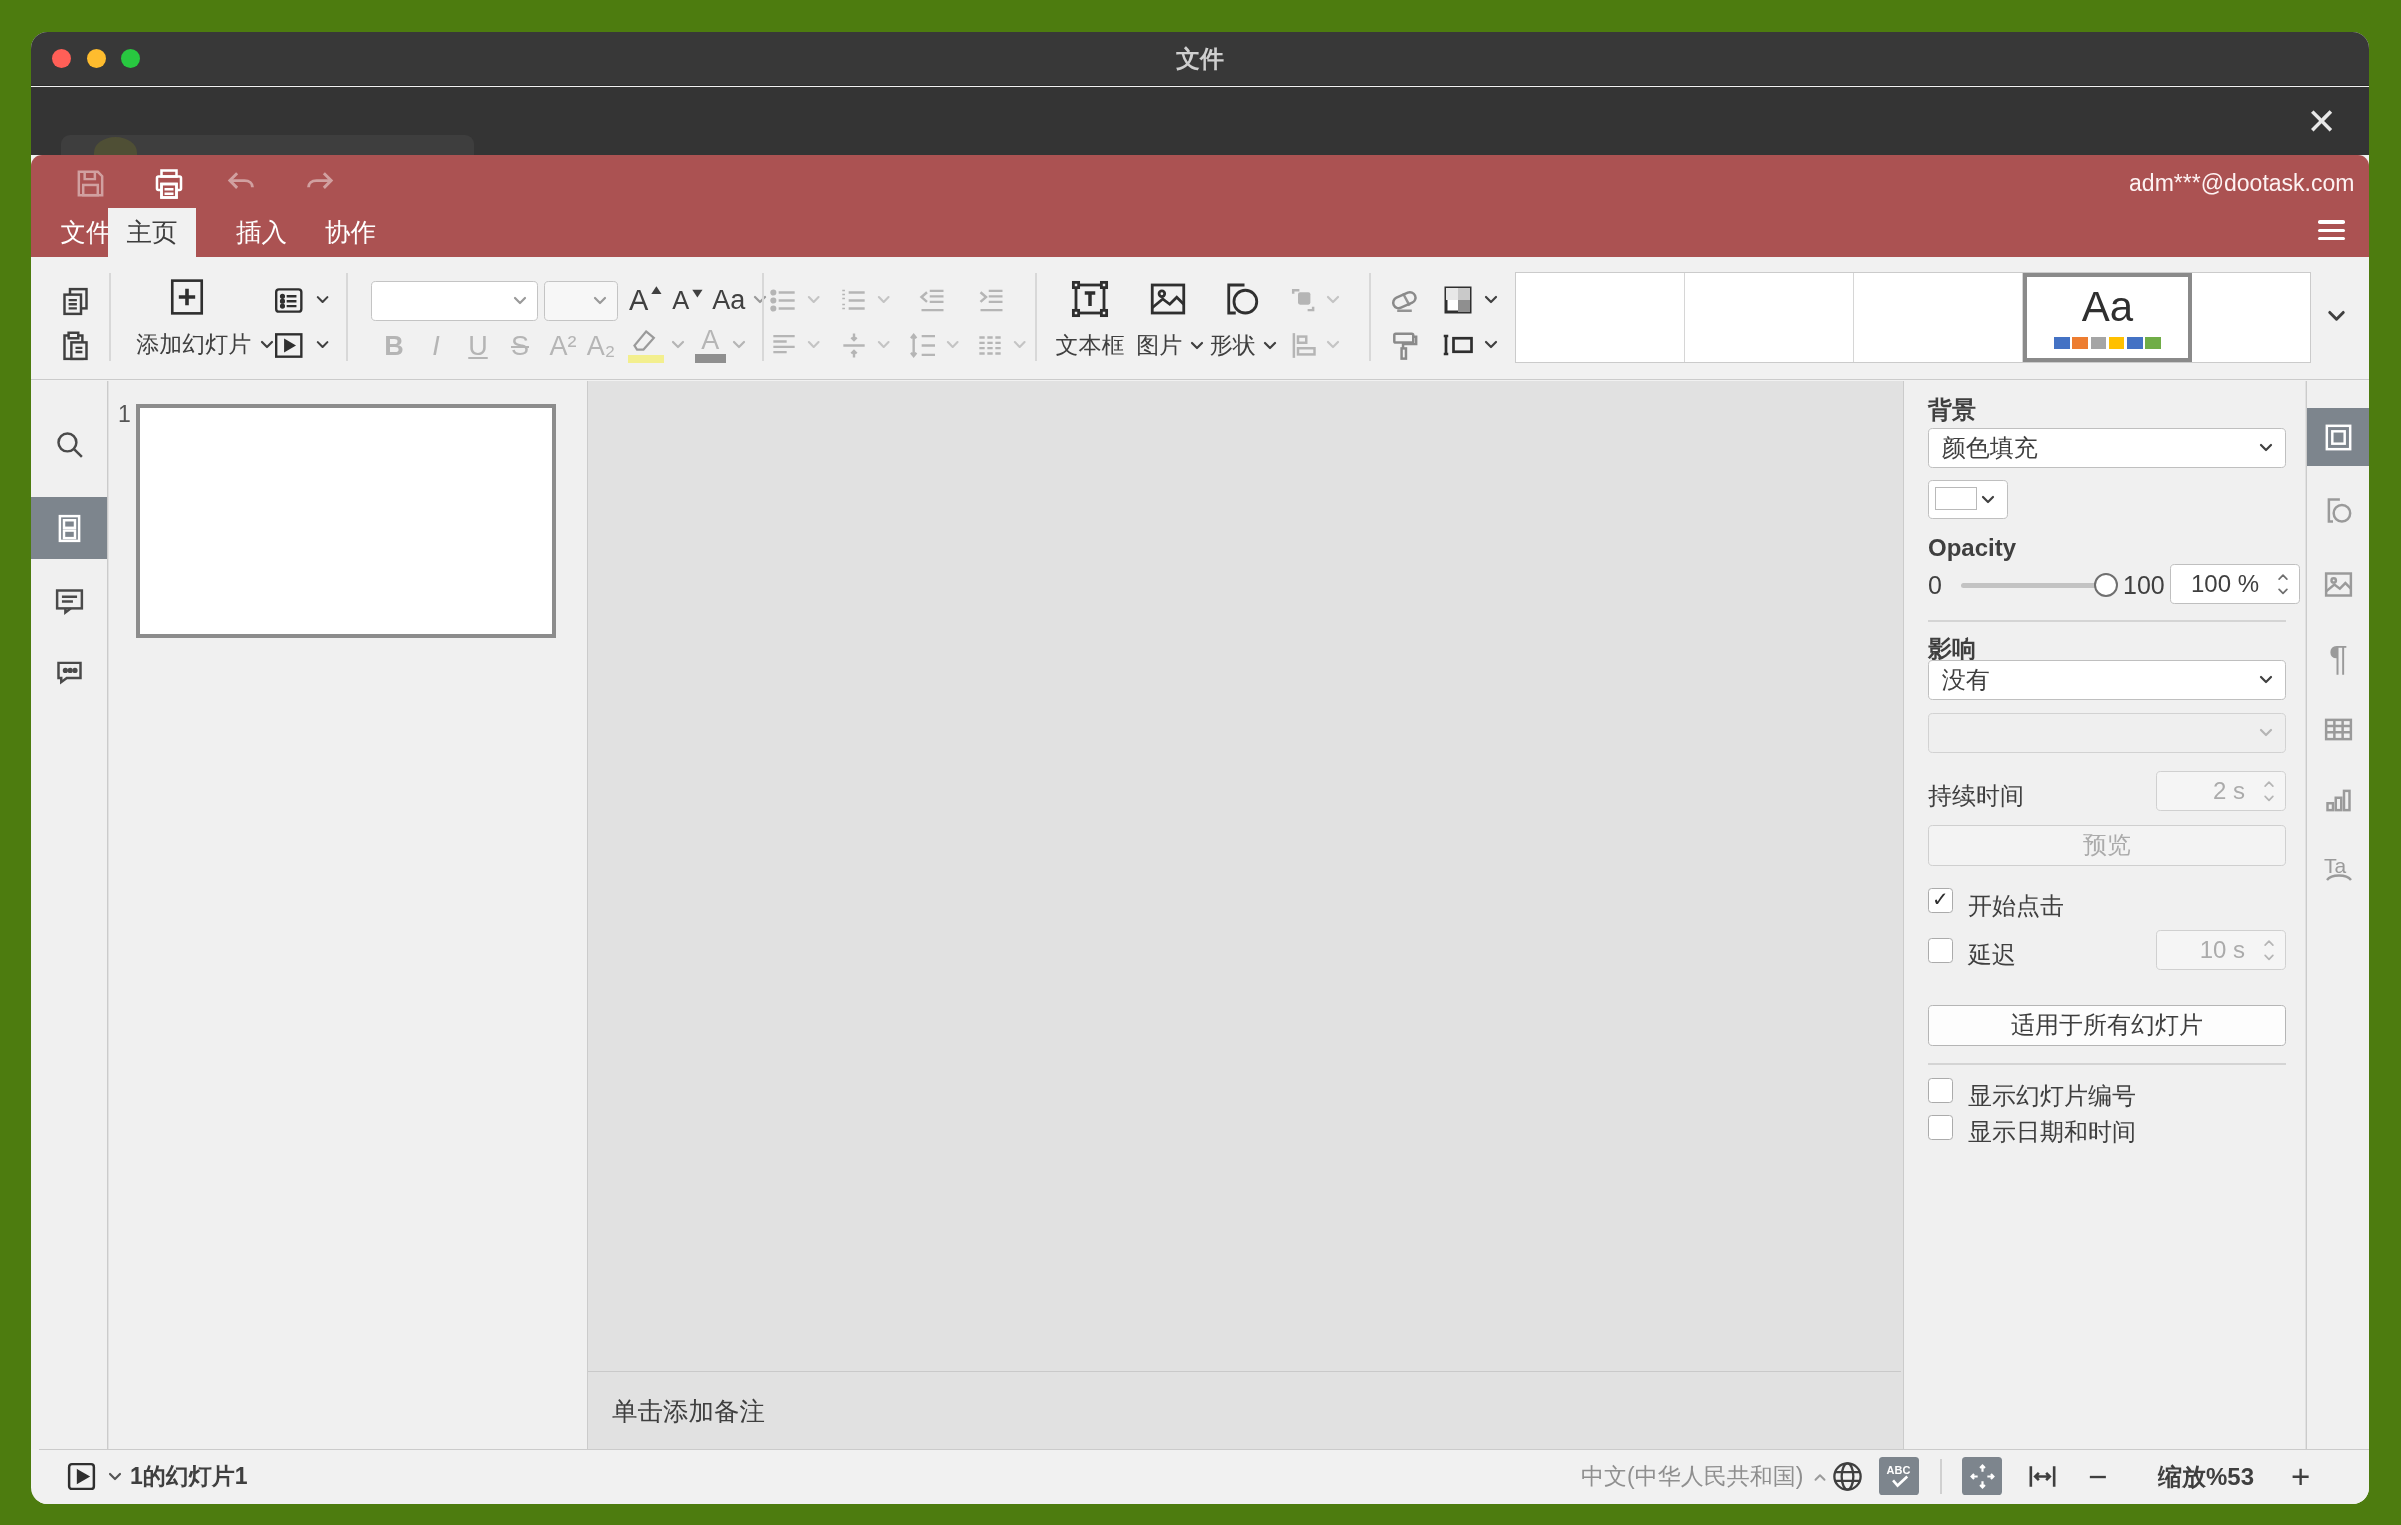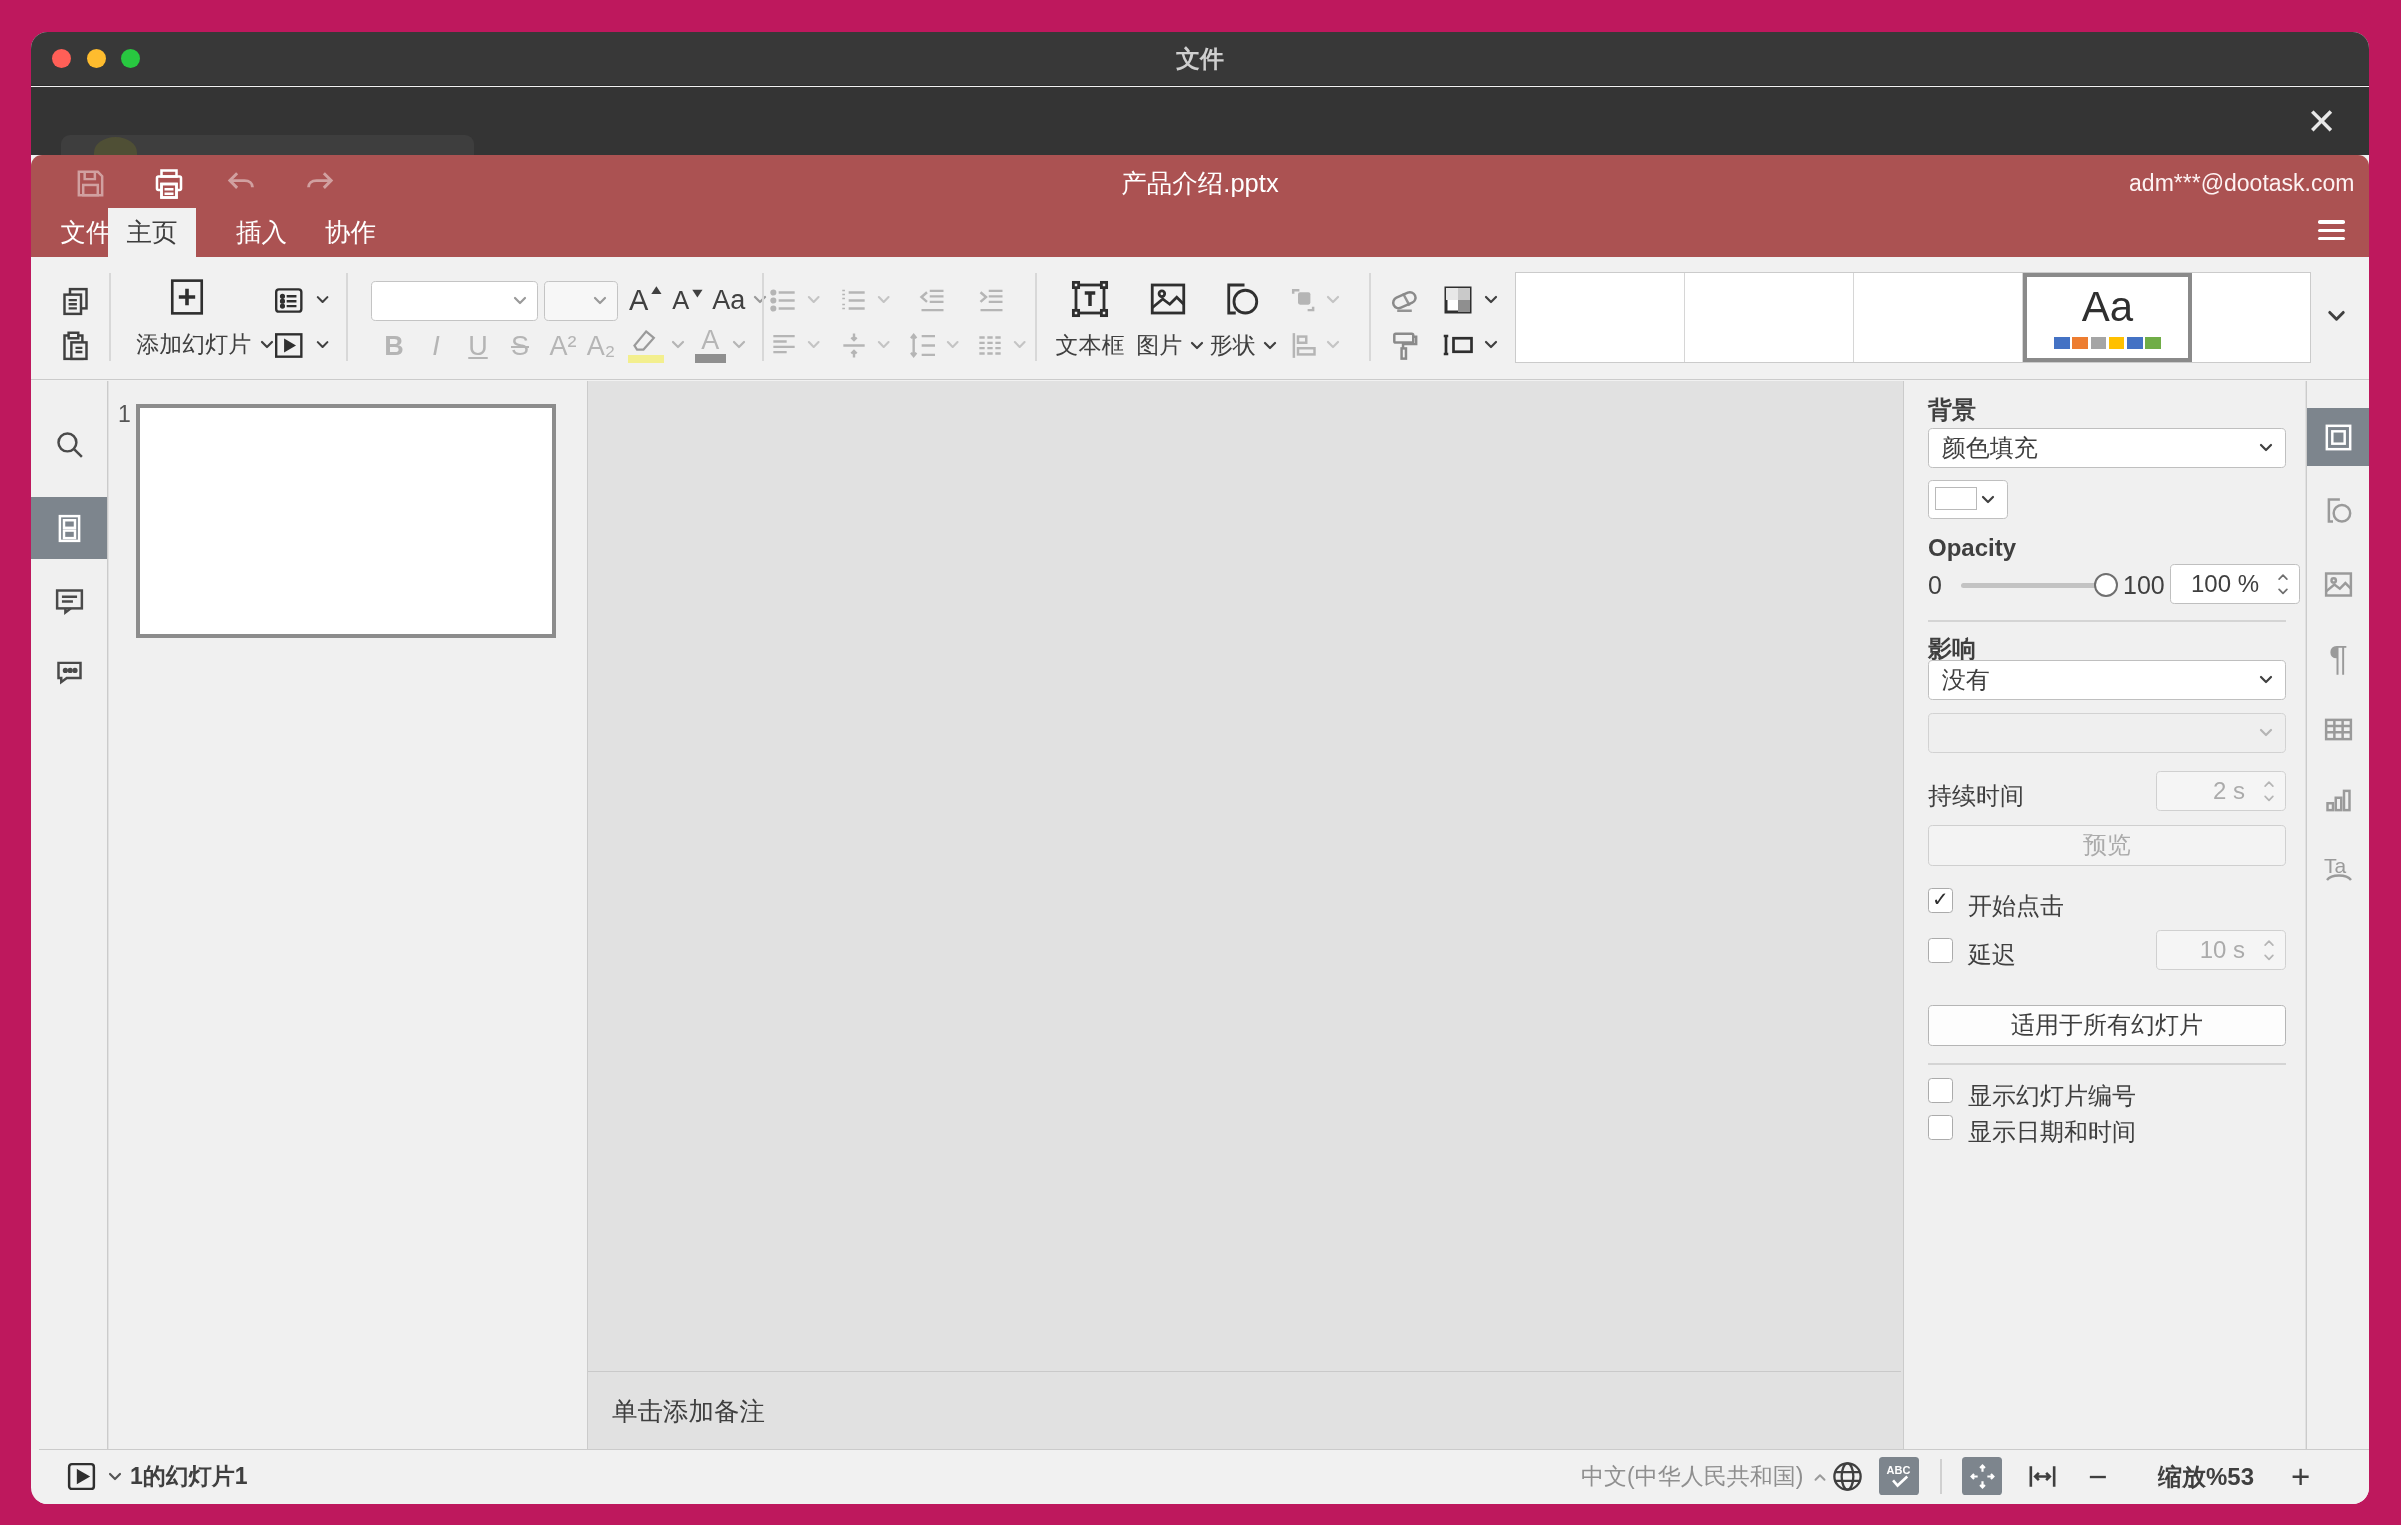--- a/index.html
+++ b/index.html
@@ -1,16 +1,16 @@
 <!DOCTYPE html>
 <html style="font-size:14.6px"><head>
 <meta charset="utf-8">
 <style>
   html,body{margin:0;padding:0;background:#000;}
-  .screen{position:relative;width:2401px;height:1526px;background:#be185d;overflow:hidden;
+  .screen{position:relative;width:2401px;height:1526px;background:#4d7c0f;overflow:hidden;
           font-family:"Liberation Sans","DejaVu Sans",sans-serif;-webkit-font-smoothing:antialiased;}
   .window{position:absolute;left:31px;top:32px;width:2338px;height:1472px;border-radius:16.4px;overflow:hidden;background:#f1f1f1;}
   
   .titlebar{position:absolute;left:0;top:0;width:100%;height:53px;background:#383838;border-bottom:1.8px solid #2b2b2b;}
   .tl{position:absolute;top:17.3px;width:19px;height:19px;border-radius:50%;}
   .titlebar .t-title{position:absolute;left:0;right:0;top:0;height:53px;line-height:53px;text-align:center;color:#cfcfcf;font-size:24px;font-weight:700;}
   
   .darkzone{position:absolute;left:0;top:55px;width:100%;height:68px;background:#343434;}
   .ghost-tab{position:absolute;left:30px;top:48px;width:413px;height:20px;background:#3e3e3e;border-radius:9px 9px 0 0;}
   .ghost-avatar{position:absolute;left:63px;top:50px;width:43px;height:31px;background:#4f4f35;border-radius:50% 50% 0 0;}
@@ -117,21 +117,20 @@
       <div class="t-title">文件</div>
     </div>
 
     <div class="darkzone">
       <div class="ghost-tab"></div>
       <div class="ghost-avatar"></div>
       <div class="closex">✕</div>
     </div>
 
     <div class="redbar">
-      <div class="doc-title">产品介绍.pptx</div>
       <div class="account">adm***@dootask.com</div>
 
       <div class="qicon" style="left:42px;opacity:.45">
         <svg width="35" height="35" viewBox="0 0 24 24" fill="none" stroke="#fff" stroke-width="1.7">
             <path d="M4 4h13l3 3v13H4z"></path>
             <path d="M8 4v5h7V4"></path>
             <rect x="7" y="13" width="10" height="7"></rect>
           </svg>
       </div>
       <div class="qicon" style="left:120px">

